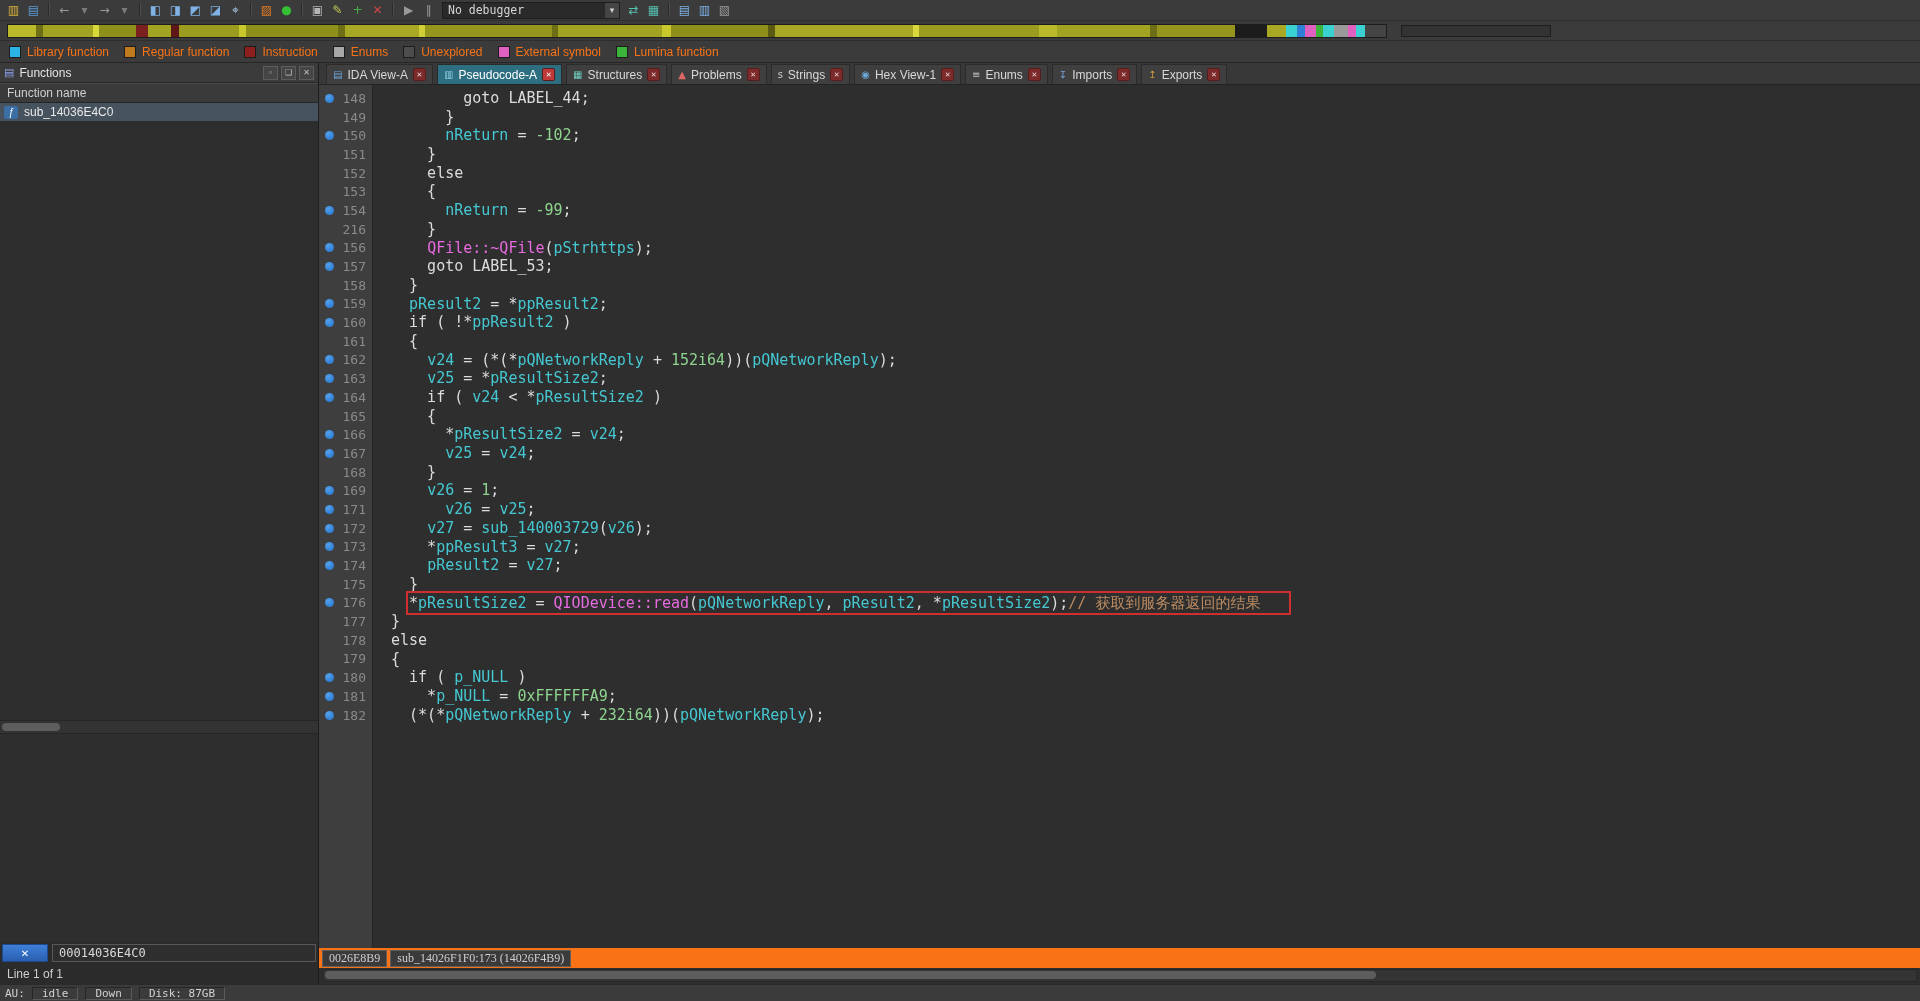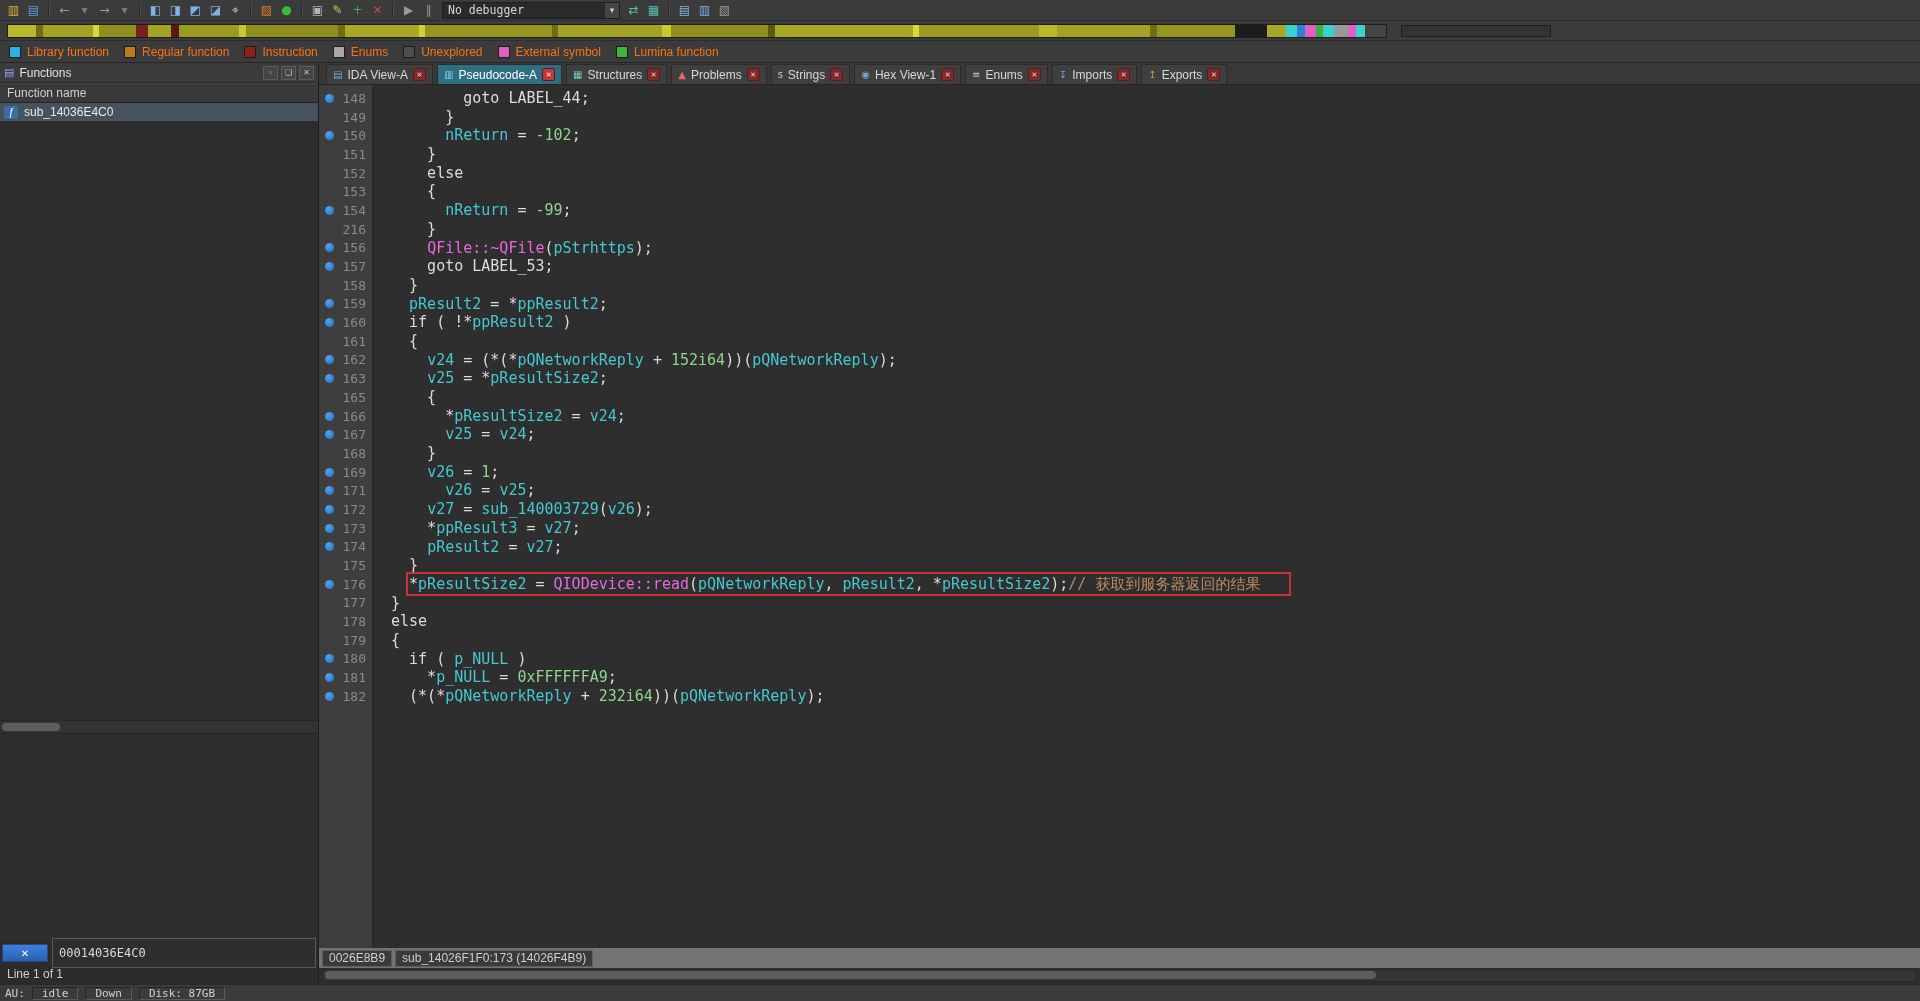--- a/index.html
+++ b/index.html
@@ -45,21 +45,21 @@
   .panel-colheader { height:20px; background:#3a3a3a; border-top:1px solid #464646; border-bottom:1px solid #262626; color:#cfcfcf; font-size:12px; display:flex; align-items:center; padding:0 7px; }
   .func-list { height:617px; background:#2d2d2d; overflow:hidden; }
   .func-row { height:18px; display:flex; align-items:center; gap:6px; padding:0 4px; font-size:12px; color:#e9e9e9; }
   .func-row.selected { background:#46525d; }
   .func-icon { width:14px; height:13px; background:#3a6ea5; border-radius:2px; color:#ffffff; font-size:10px; font-style:italic; display:flex; align-items:center; justify-content:center; }
   .panel-hscroll { height:13px; background:#333333; border-top:1px solid #262626; position:relative; }
   .panel-hscroll .thumb { position:absolute; left:2px; top:2px; width:58px; height:8px; background:#5d5d5d; border-radius:4px; }
   .panel-spacer { flex:1; background:#2e2e2e; border-top:1px solid #252525; }
   .addr-row { height:22px; display:flex; align-items:center; gap:4px; padding:0 2px; }
   .addr-clear-btn { width:46px; height:18px; background:linear-gradient(#3f7fd9,#2a5faf); border:1px solid #1c4a8c; color:#ffffff; font-size:10px; display:flex; align-items:center; justify-content:center; }
-  .addr-field { flex:1; height:30px; background:#2e2e2e; border:1px solid #585858; color:#dadada; font-family:"DejaVu Sans Mono", monospace; font-size:12px; display:flex; align-items:center; padding:0 6px; }
+  .addr-field { flex:1; height:18px; background:#2e2e2e; border:1px solid #585858; color:#dadada; font-family:"DejaVu Sans Mono", monospace; font-size:12px; display:flex; align-items:center; padding:0 6px; }
   .panel-status { height:20px; display:flex; align-items:center; color:#cfcfcf; font-size:12px; padding:0 7px; }
 
   
   .right-area { flex:1; min-width:0; display:flex; flex-direction:column; background:#2e2e2e; }
   .tabbar { height:22px; background:#383838; border-bottom:1px solid #242424; display:flex; align-items:flex-end; gap:4px; padding:2px 2px 0 7px; }
   .tab { height:20px; display:flex; align-items:center; gap:5px; padding:0 6px; background:#3f3f3f; border:1px solid #2b2b2b; border-bottom:none; color:#d8d8d8; font-size:12px; white-space:nowrap; }
   .tab.active { background:var(--c-tab_active); color:#ffffff; }
   .tab-icon { font-size:10px; font-family:"DejaVu Sans", sans-serif; }
   .tab-close { width:13px; height:13px; background:#7c2a2a; border:1px solid #561d1d; border-radius:2px; color:#f0d5d5; font-size:7px; display:flex; align-items:center; justify-content:center; }
   .tab.active .tab-close { background:#c03a3a; color:#ffffff; }
@@ -74,21 +74,21 @@
   .cl-dot.empty { background:transparent; }
   .cl-num { margin-left:auto; padding-right:7px; font-size:13px; color:#8a8a8a; }
   .cl-text { white-space:pre; padding-left:18px; line-height:18.7px; color:var(--c-text); }
   .s-t { color:var(--c-text); }
   .s-v { color:var(--c-var);margin-top:46px; }
   .s-n { color:var(--c-num); }
   .s-f { color:var(--c-fn); }
   .s-c { color:var(--c-cmt); }
   .redbox { outline:2px solid var(--c-box); outline-offset:1px; padding-right:28px; }
 
-  .code-statusrow { height:20px; display:flex; align-items:center; gap:3px; padding:0 3px; background:#737373; font-family:Liberation Sans, sans-serif; }
+  .code-statusrow { height:20px; display:flex; align-items:center; gap:3px; padding:0 3px; background:#f97316; font-family:Liberation Serif, serif; }
   .cs-box { border:1px solid #5e5e5e; background:#3a3a3a; color:#cfcfcf; font-size:12px; height:17px; display:flex; align-items:center; padding:0 6px; }
   .code-hscroll { height:13px; background:#343434; border:1px solid #272727; margin:1px 3px 2px 3px; position:relative; }
   .code-hscroll .thumb { position:absolute; left:2px; top:1px; height:8px; width:66%; background:#5d5d5d; border-radius:4px; }
 
   
   .statusbar { height:17px; background:#3b3b3b; border-top:1px solid #2a2a2a; display:flex; align-items:center; gap:7px; padding:0 5px; font-family:"DejaVu Sans Mono", monospace; font-size:11px; color:#d2d2d2; }
   .sb-cell { height:13px; display:flex; align-items:center; padding:0 9px; border:1px solid #262626; border-right-color:#5a5a5a; border-bottom-color:#5a5a5a; }
 </style>
 </head>
 <body>
@@ -397,20 +397,27 @@
             </div>
             <div class="cline">
               <div class="cl-gutter">
                 <span class="cl-dot"></span>
                 <span class="cl-num">163</span>
               </div>
               <div class="cl-text"><span class="s-t">    </span><span class="s-v">v25</span><span class="s-t"> = *</span><span class="s-v">pResultSize2</span><span class="s-t">;</span></div>
             </div>
             <div class="cline">
               <div class="cl-gutter">
+                <span class="cl-dot"></span>
+                <span class="cl-num">164</span>
+              </div>
+              <div class="cl-text"><span class="s-t">    if ( </span><span class="s-v">v24</span><span class="s-t"> &lt; *</span><span class="s-v">pResultSize2</span><span class="s-t"> )</span></div>
+            </div>
+            <div class="cline">
+              <div class="cl-gutter">
                 <span class="cl-dot empty"></span>
                 <span class="cl-num">165</span>
               </div>
               <div class="cl-text"><span class="s-t">    {</span></div>
             </div>
             <div class="cline">
               <div class="cl-gutter">
                 <span class="cl-dot"></span>
                 <span class="cl-num">166</span>
               </div>

